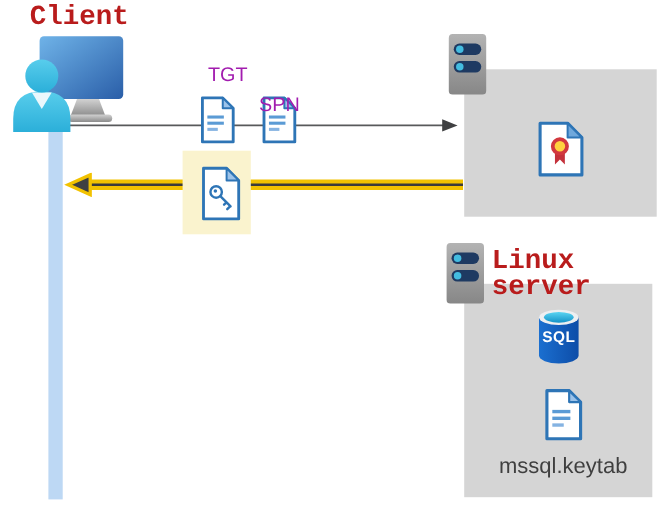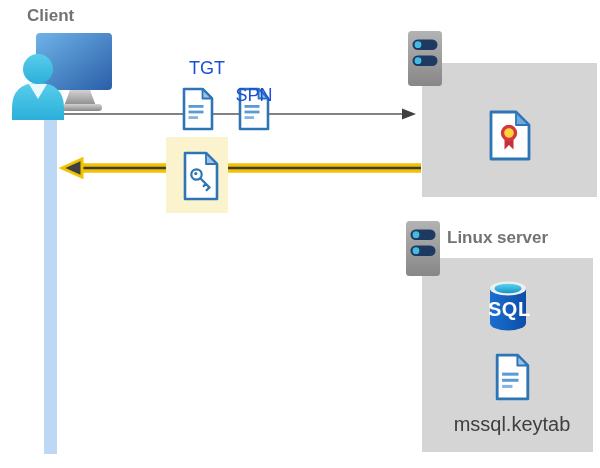--- a/index.html
+++ b/index.html
@@ -1,27 +1,27 @@
 <!DOCTYPE html>
 <html><head>
 <meta charset="utf-8">
 <style>
   html,body{margin:0;padding:0;background:#ffffff;}
   .canvas{
     position:relative;width:600px;height:468px;background:#ffffff;
     font-family:"Liberation Sans", sans-serif;overflow:hidden;
   }
   .abs{position:absolute;}
-  .title{font-weight:bold;font-size:17px;color:#737373;line-height:23px;}
-  .small-label{font-weight:400;font-size:18px;color:#1d4ed8;text-align:center;}
+  .title{font-weight:bold;font-size:25px;color:#b91c1c;line-height:23px;font-family:Liberation Mono, monospace;}
+  .small-label{font-weight:400;font-size:18px;color:#a21caf;text-align:center;}
   .panel{background:#d5d5d5;}
   .lifeline{background:#bdd8f4;}
   .highlight{background:#faf3ce;}
   .filename{font-weight:400;font-size:20px;color:#3f3f3f;text-align:center;}
-  .sql-badge{font-weight:bold;font-size:20px;color:#ffffff;text-align:center;letter-spacing:0.5px;}
+  .sql-badge{font-weight:bold;font-size:14px;color:#ffffff;text-align:center;letter-spacing:0.5px;}
   svg{display:block;}
 </style>
 </head>
 <body>
 
 <div class="canvas">
 
   <div class="abs lifeline" style="left:44px;top:96px;width:13px;height:358px;"></div>
 
   <svg class="abs" style="left:57px;top:107px;" width="360" height="14" viewBox="0 0 360 14">

